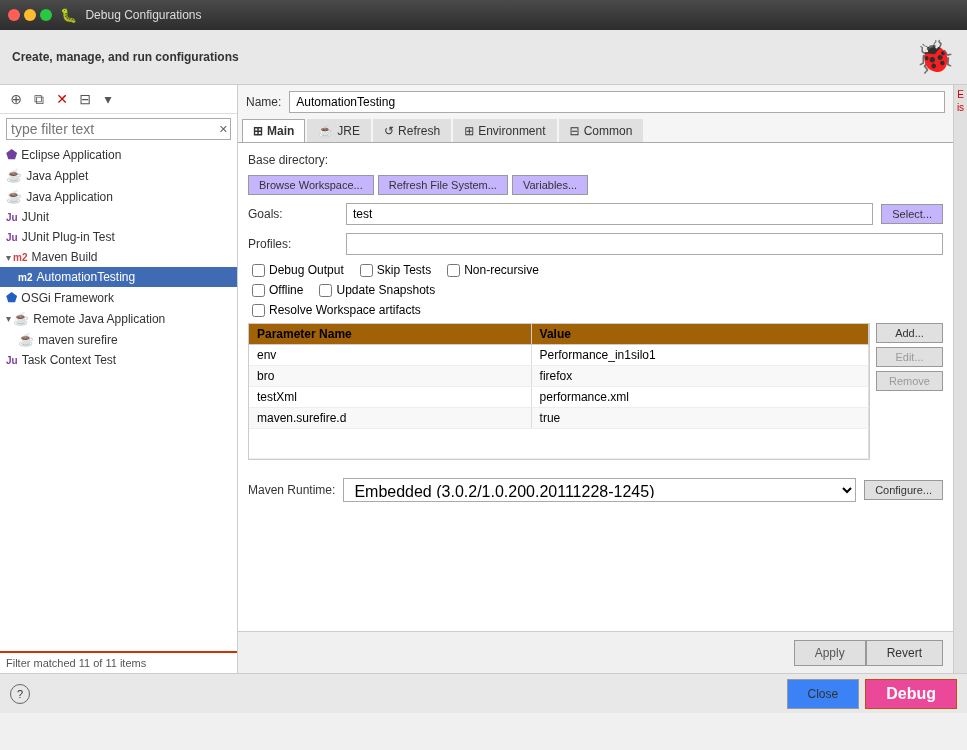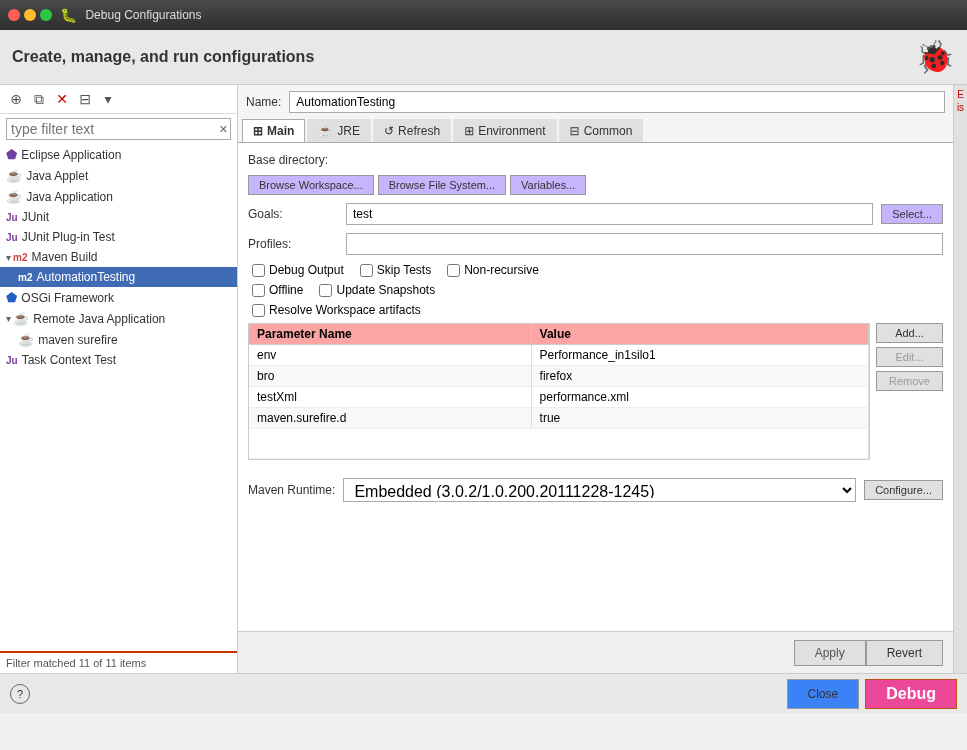--- a/index.html
+++ b/index.html
@@ -27,21 +27,21 @@
 
     
     .header {
       background: #e8e8e8;
       padding: 8px 12px;
       border-bottom: 1px solid #ccc;
       display: flex;
       align-items: center;
       justify-content: space-between;
     }
-    .header-title { font-size: 16px; font-weight: bold; color: #333; }
+    .header-title { font-size: 12px; font-weight: bold; color: #333; }
     .header-icon { font-size: 32px; }
 
     
     .sidebar {
       width: 238px;
       background: #fff;
       border-right: 1px solid #ccc;
       display: flex;
       flex-direction: column;
       flex-shrink: 0;
@@ -176,21 +176,21 @@
     
     .param-table-wrapper {
       border: 1px solid #ccc;
       margin-bottom: 8px;
     }
     .param-table {
       width: 100%;
       border-collapse: collapse;
     }
     .param-table th {
-      background: #fca5a5;
+      background: #a16207;
       padding: 3px 8px;
       font-size: 12px;
       text-align: left;
       border-bottom: 1px solid #ccc;
       border-right: 1px solid #ccc;
     }
     .param-table td {
       padding: 3px 8px;
       font-size: 12px;
       border-bottom: 1px solid #eee;
@@ -416,21 +416,21 @@
       </div>
     </div>
 
     <div class="content-area">
 
       <div class="form-row">
         <label class="form-label">Base directory:</label>
       </div>
       <div class="btn-row">
         <button class="btn-small">Browse Workspace...</button>
-        <button class="btn-small">Browse File System...</button>
+        <button class="btn-small">Refresh File System...</button>
         <button class="btn-small">Variables...</button>
       </div>
 
       <div class="form-row">
         <label class="form-label">Goals:</label>
         <input class="form-input" type="text" value="test" style="flex: 1 1 0%;">
         <button class="btn-small">Select...</button>
       </div>
 
       <div class="form-row">

